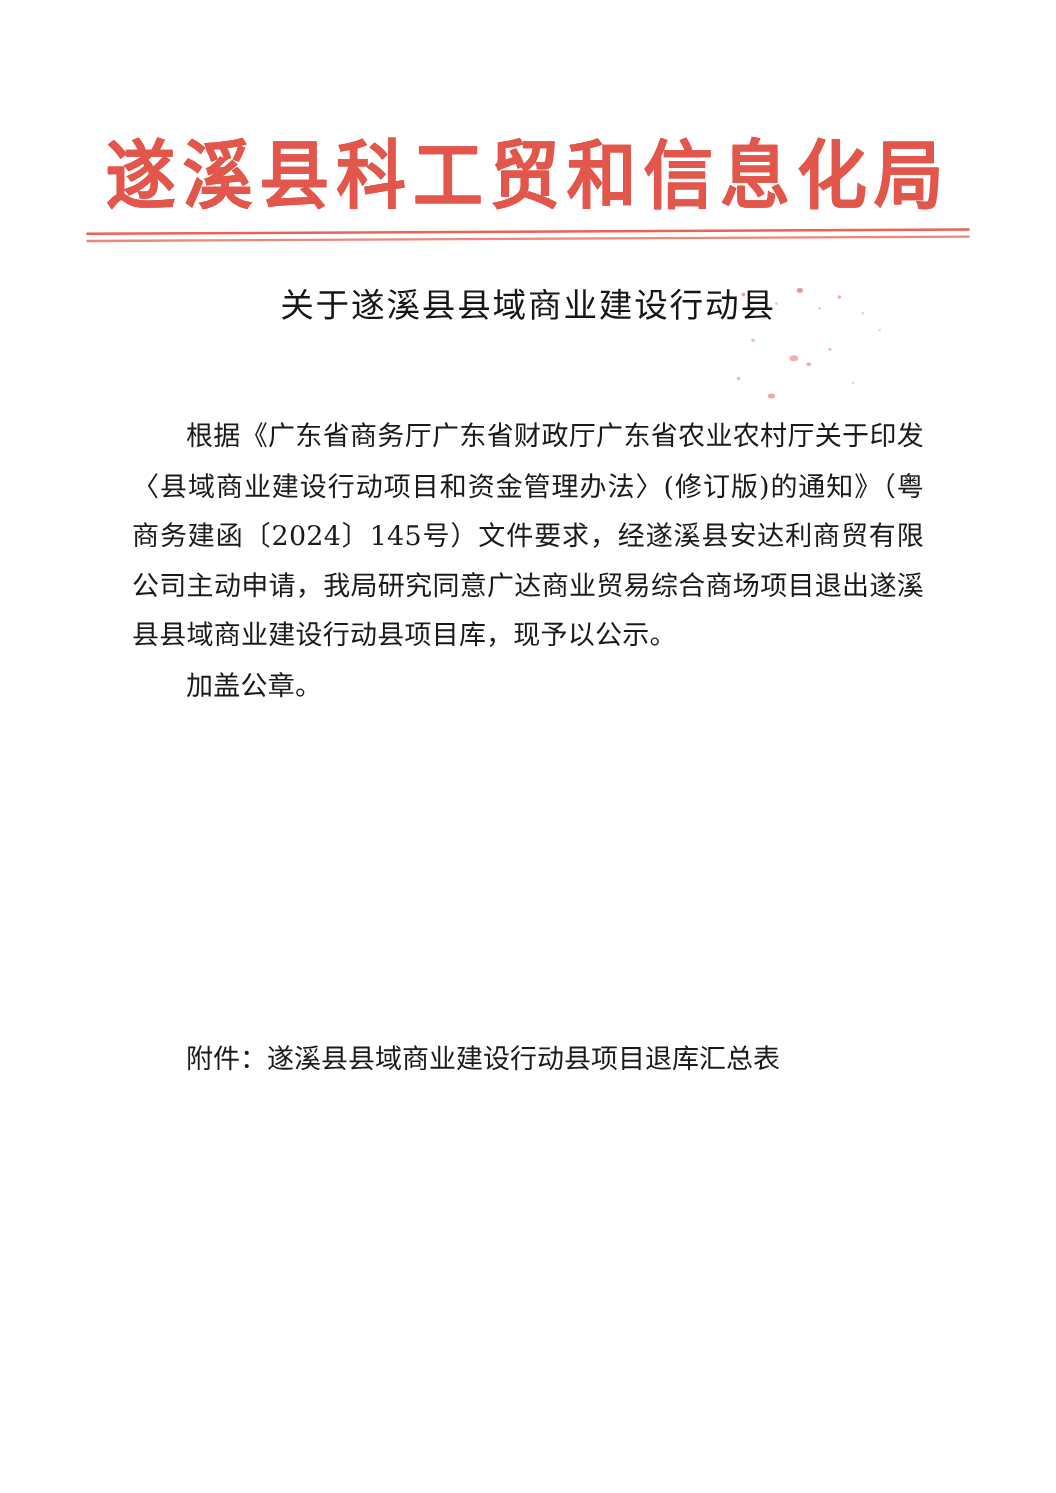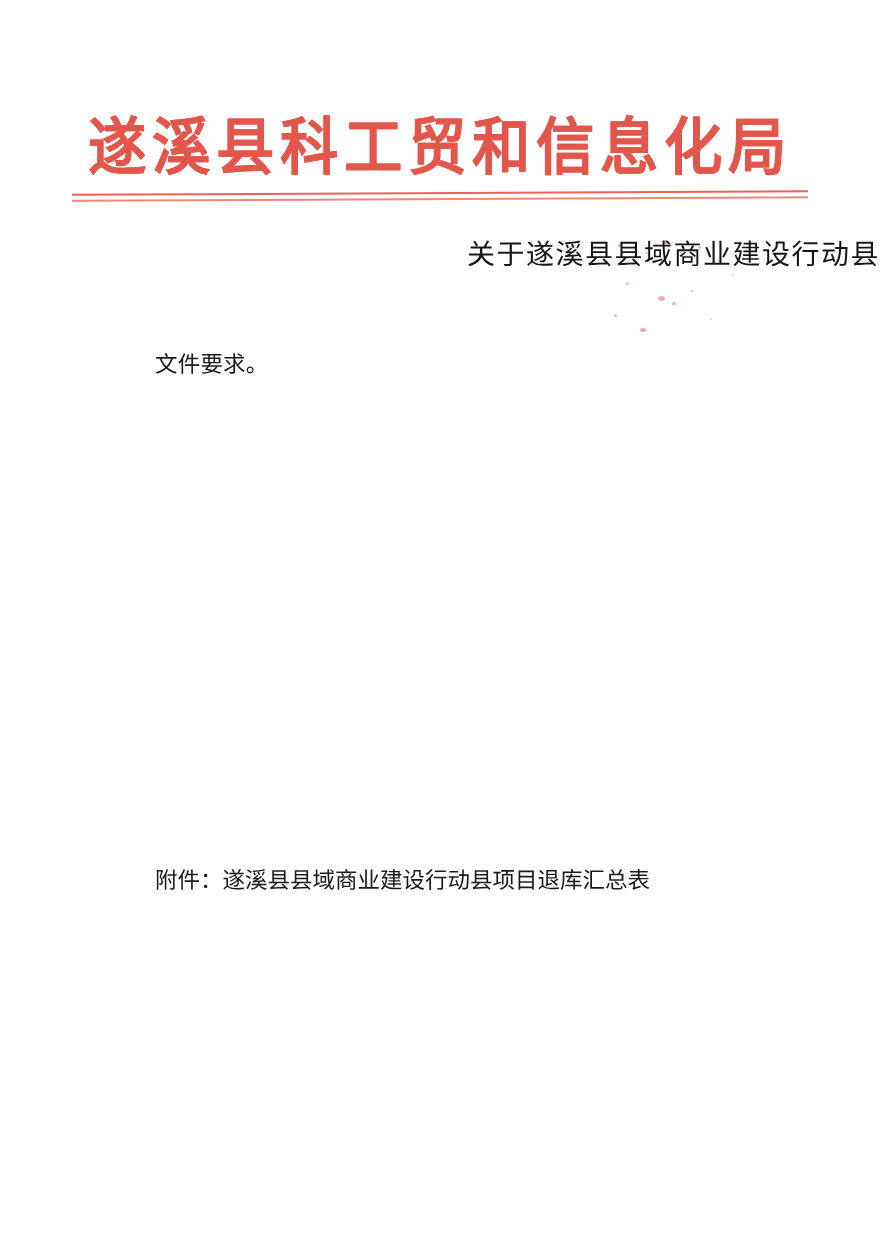--- a/index.html
+++ b/index.html
@@ -68,21 +68,21 @@
   }
   .rule.thin { height: 1.5px; background: #f08579; }
   .rule-gap { height: 4px; }
 
   
   .doc-title {
     position: absolute;
     left: 0;
     top: 234px;
     width: 880px;
-    text-align: right;
+    text-align: center;
     z-index: 3;
     color: #161616;
     font-family: "DejaVu Serif", "Liberation Serif", serif;
     font-size: 28px;
     line-height: 42px;
     letter-spacing: 1.5px;
   }
   .doc-title .tl { display: block; white-space: nowrap; }
 
   
@@ -108,21 +108,21 @@
   }
   .para + .para { margin-top: 0; }
 
   .attach-line {
     position: absolute;
     left: 110px;
     top: 862px;
     width: 660px;
     z-index: 3;
     color: #1a1a1a;
-    font-family: Liberation Mono, monospace;
+    font-family: Liberation Serif, serif;
     font-size: 22.5px;
     line-height: 41.5px;
     text-indent: 2em;
   }
 
   
   .signature {
     position: absolute;
     left: 440px;
     top: 996px;
@@ -180,21 +180,22 @@
     <div class="rule"></div>
     <div class="rule-gap"></div>
     <div class="rule thin"></div>
   </div>
 
   <div class="doc-title">
     <span class="tl">关于遂溪县县域商业建设行动县</span>
   </div>
 
   <div class="body-text">
-    <p class="para">文件要求。</p>
+    <p class="para">根据《广东省商务厅广东省财政厅广东省农业农村厅关于印发〈县域商业建设行动项目和资金管理办法〉(修订版)的通知》（粤商务建函〔2024〕145号）文件要求，经遂溪县安达利商贸有限公司主动申请，我局研究同意广达商业贸易综合商场项目退出遂溪县县域商业建设行动县项目库，现予以公示。</p>
+    <p class="para">加盖公章。</p>
   </div>
 
   <div class="attach-line">附件：遂溪县县域商业建设行动县项目退库汇总表</div>
 
   <div class="seal">
     <svg viewBox="0 0 200 200" xmlns="http://www.w3.org/2000/svg">
       <defs>
         <path id="arcTop" d="M 32 110 A 68 68 0 0 1 168 110" fill="none"></path>
         <path id="arcBottom" d="M 44 112 A 56 56 0 0 0 156 112" fill="none"></path>
       </defs>

